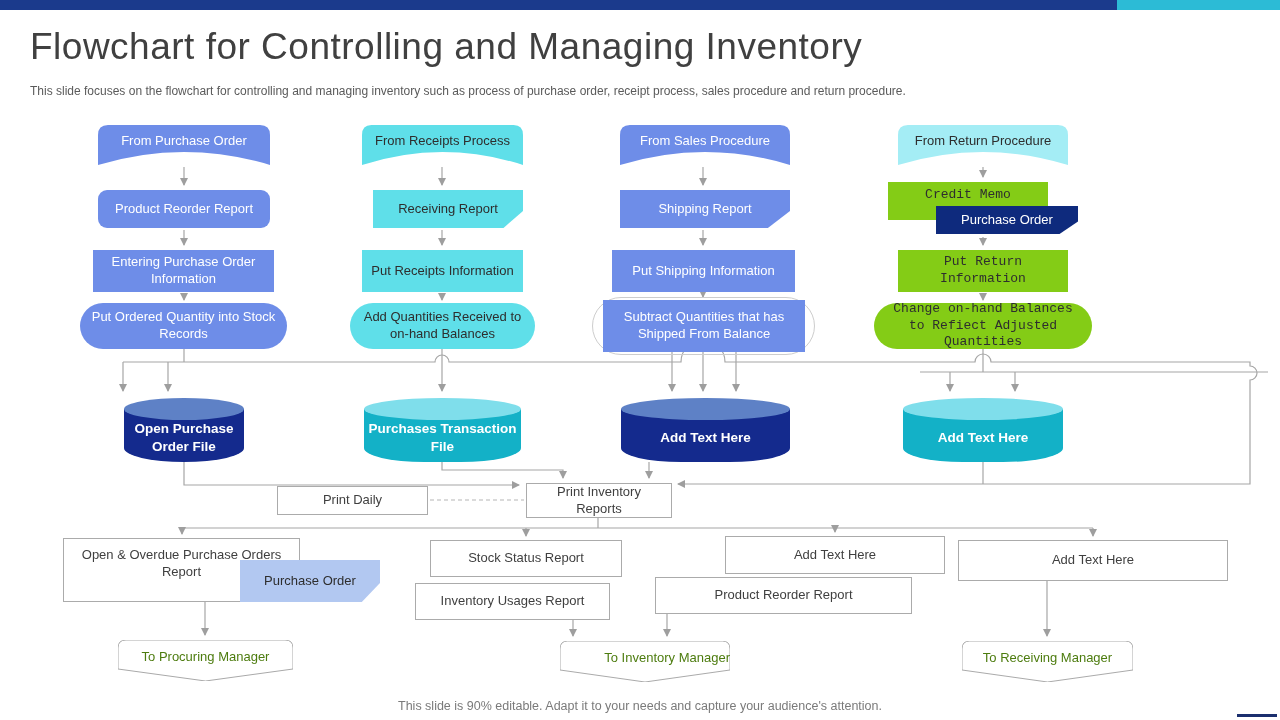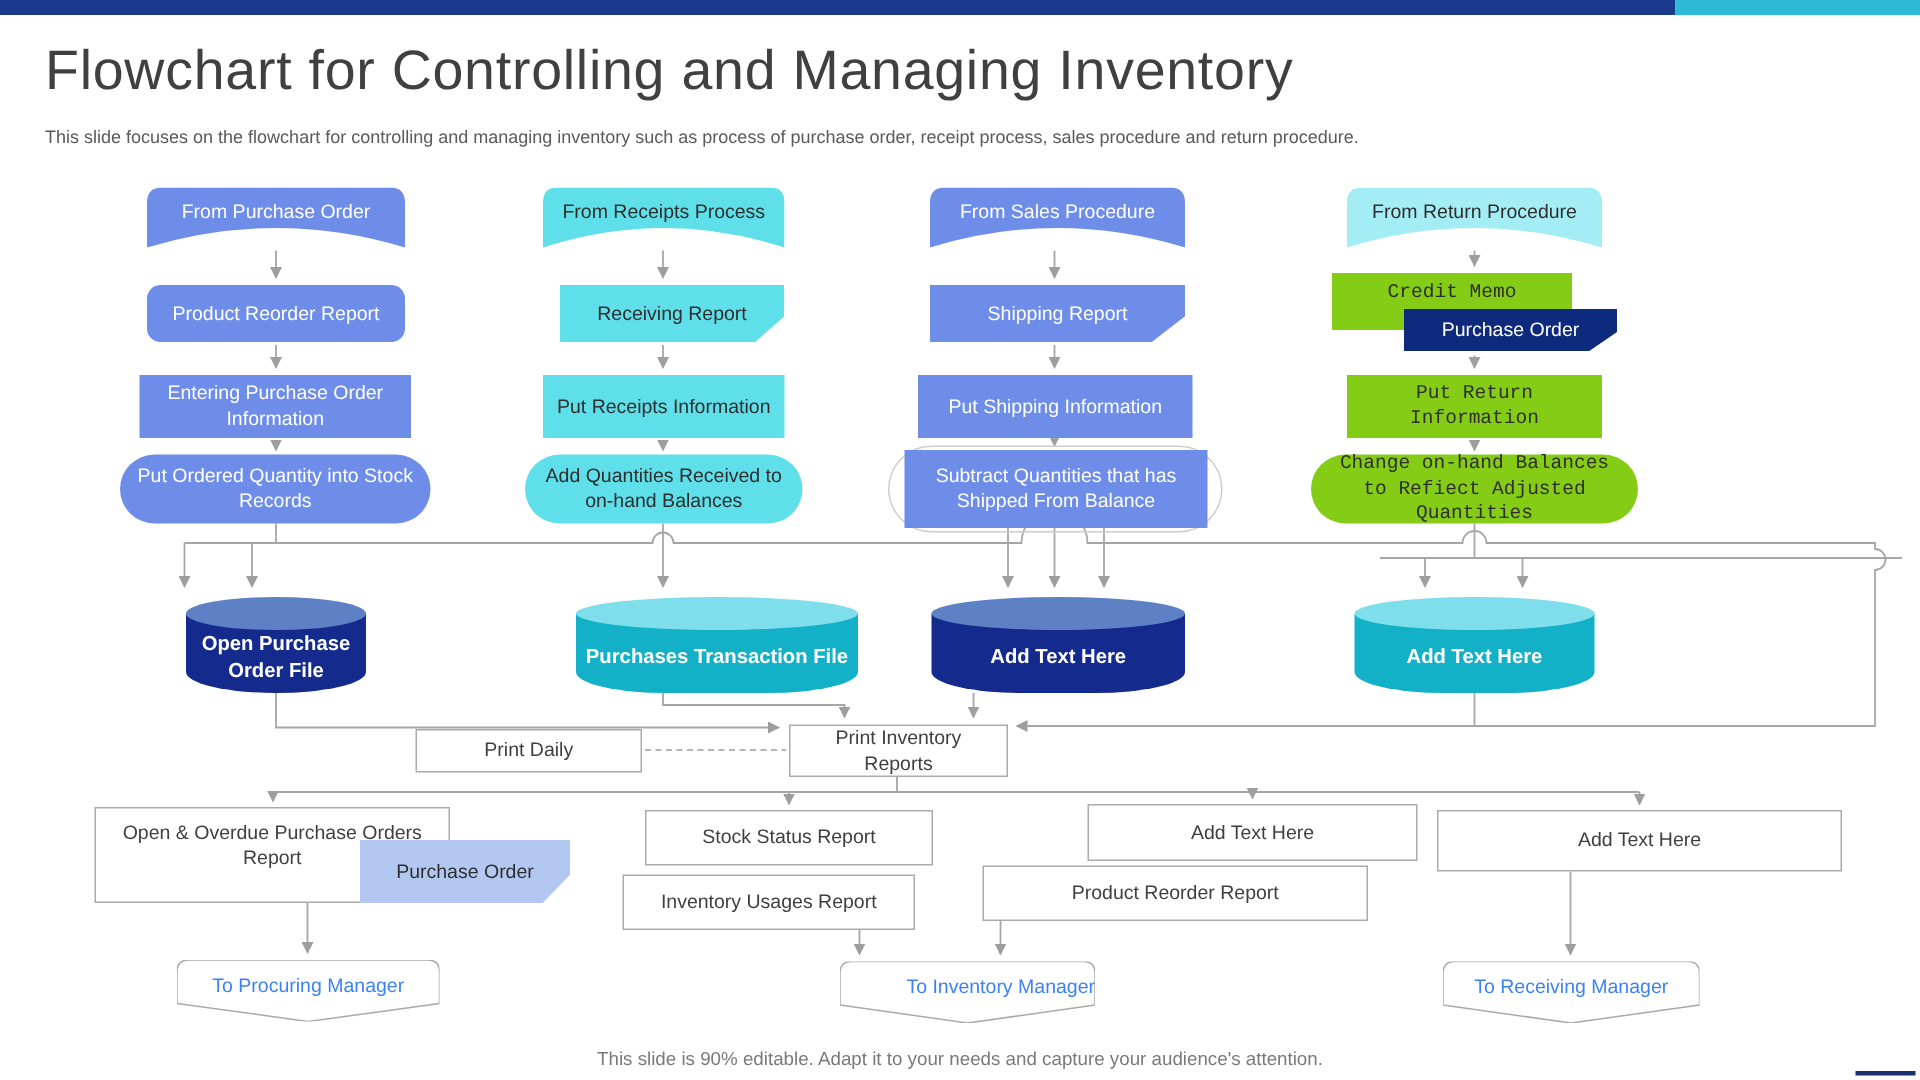--- a/index.html
+++ b/index.html
@@ -34,21 +34,21 @@
   .cut{clip-path:polygon(0 0,100% 0,100% 55%,87% 100%,0 100%);}
   .outlined{background:#ffffff;border:1px solid #ababab;color:#3f3f3f;}
   .ghost{position:absolute;border:1px solid #cdcdcd;border-radius:999px;background:transparent;box-sizing:border-box;}
 
   .banner{padding:0;}
   .banner svg{position:absolute;inset:0;width:100%;height:100%;}
   .banner .lbl{position:relative;z-index:1;padding-bottom:7px;}
 
   .pennant{padding:0;}
   .pennant svg{position:absolute;inset:0;width:100%;height:100%;}
-  .pennant .lbl{position:relative;z-index:1;padding-bottom:6px;color:#3b82f6;}
+  .pennant .lbl{position:relative;z-index:1;padding-bottom:6px;color:#4d7c0f;}
 
   .cyl{position:absolute;}
   .cyl-top{position:absolute;left:0;right:0;top:0;height:22px;border-radius:50%;}
   .cyl-body{position:absolute;left:0;right:0;top:11px;bottom:0;border-radius:0 0 60px 60px / 0 0 14px 14px;}
   .cyl.navy .cyl-top{background:#5e81c6;}
   .cyl.navy .cyl-body{background:#142a8d;}
   .cyl.teal .cyl-top{background:#7fdeeb;}
   .cyl.teal .cyl-body{background:#13b1c7;}
   .cyl-label{
     position:absolute;left:4px;right:4px;top:16px;bottom:0;display:flex;align-items:center;justify-content:center;
@@ -163,21 +163,21 @@
   <div class="node cyan stadium dark mid" style="left:350px;top:303px;width:185px;height:46px;">Add Quantities Received to on-hand Balances</div>
   <div class="ghost" style="left:592px;top:297px;width:223px;height:58px;"></div>
   <div class="node peri white mid" style="left:603px;top:300px;width:202px;height:52px;">Subtract Quantities that has Shipped From Balance</div>
   <div class="node lcyan stadium dark mid" style="left:874px;top:303px;width:218px;height:46px;">Change on-hand Balances to Refiect Adjusted Quantities</div>
 
   <div class="cyl navy mid" style="left:124px;top:398px;width:120px;height:64px;">
     <div class="cyl-body"></div>
     <div class="cyl-top"></div>
     <div class="cyl-label">Open Purchase Order File</div>
   </div>
-  <div class="cyl teal mid" style="left:384px;top:398px;width:188px;height:64px;">
+  <div class="cyl teal mid" style="left:364px;top:398px;width:157px;height:64px;">
     <div class="cyl-body"></div>
     <div class="cyl-top"></div>
     <div class="cyl-label">Purchases Transaction File</div>
   </div>
   <div class="cyl navy mid" style="left:621px;top:398px;width:169px;height:64px;">
     <div class="cyl-body"></div>
     <div class="cyl-top"></div>
     <div class="cyl-label">Add Text Here</div>
   </div>
   <div class="cyl teal mid" style="left:903px;top:398px;width:160px;height:64px;">

